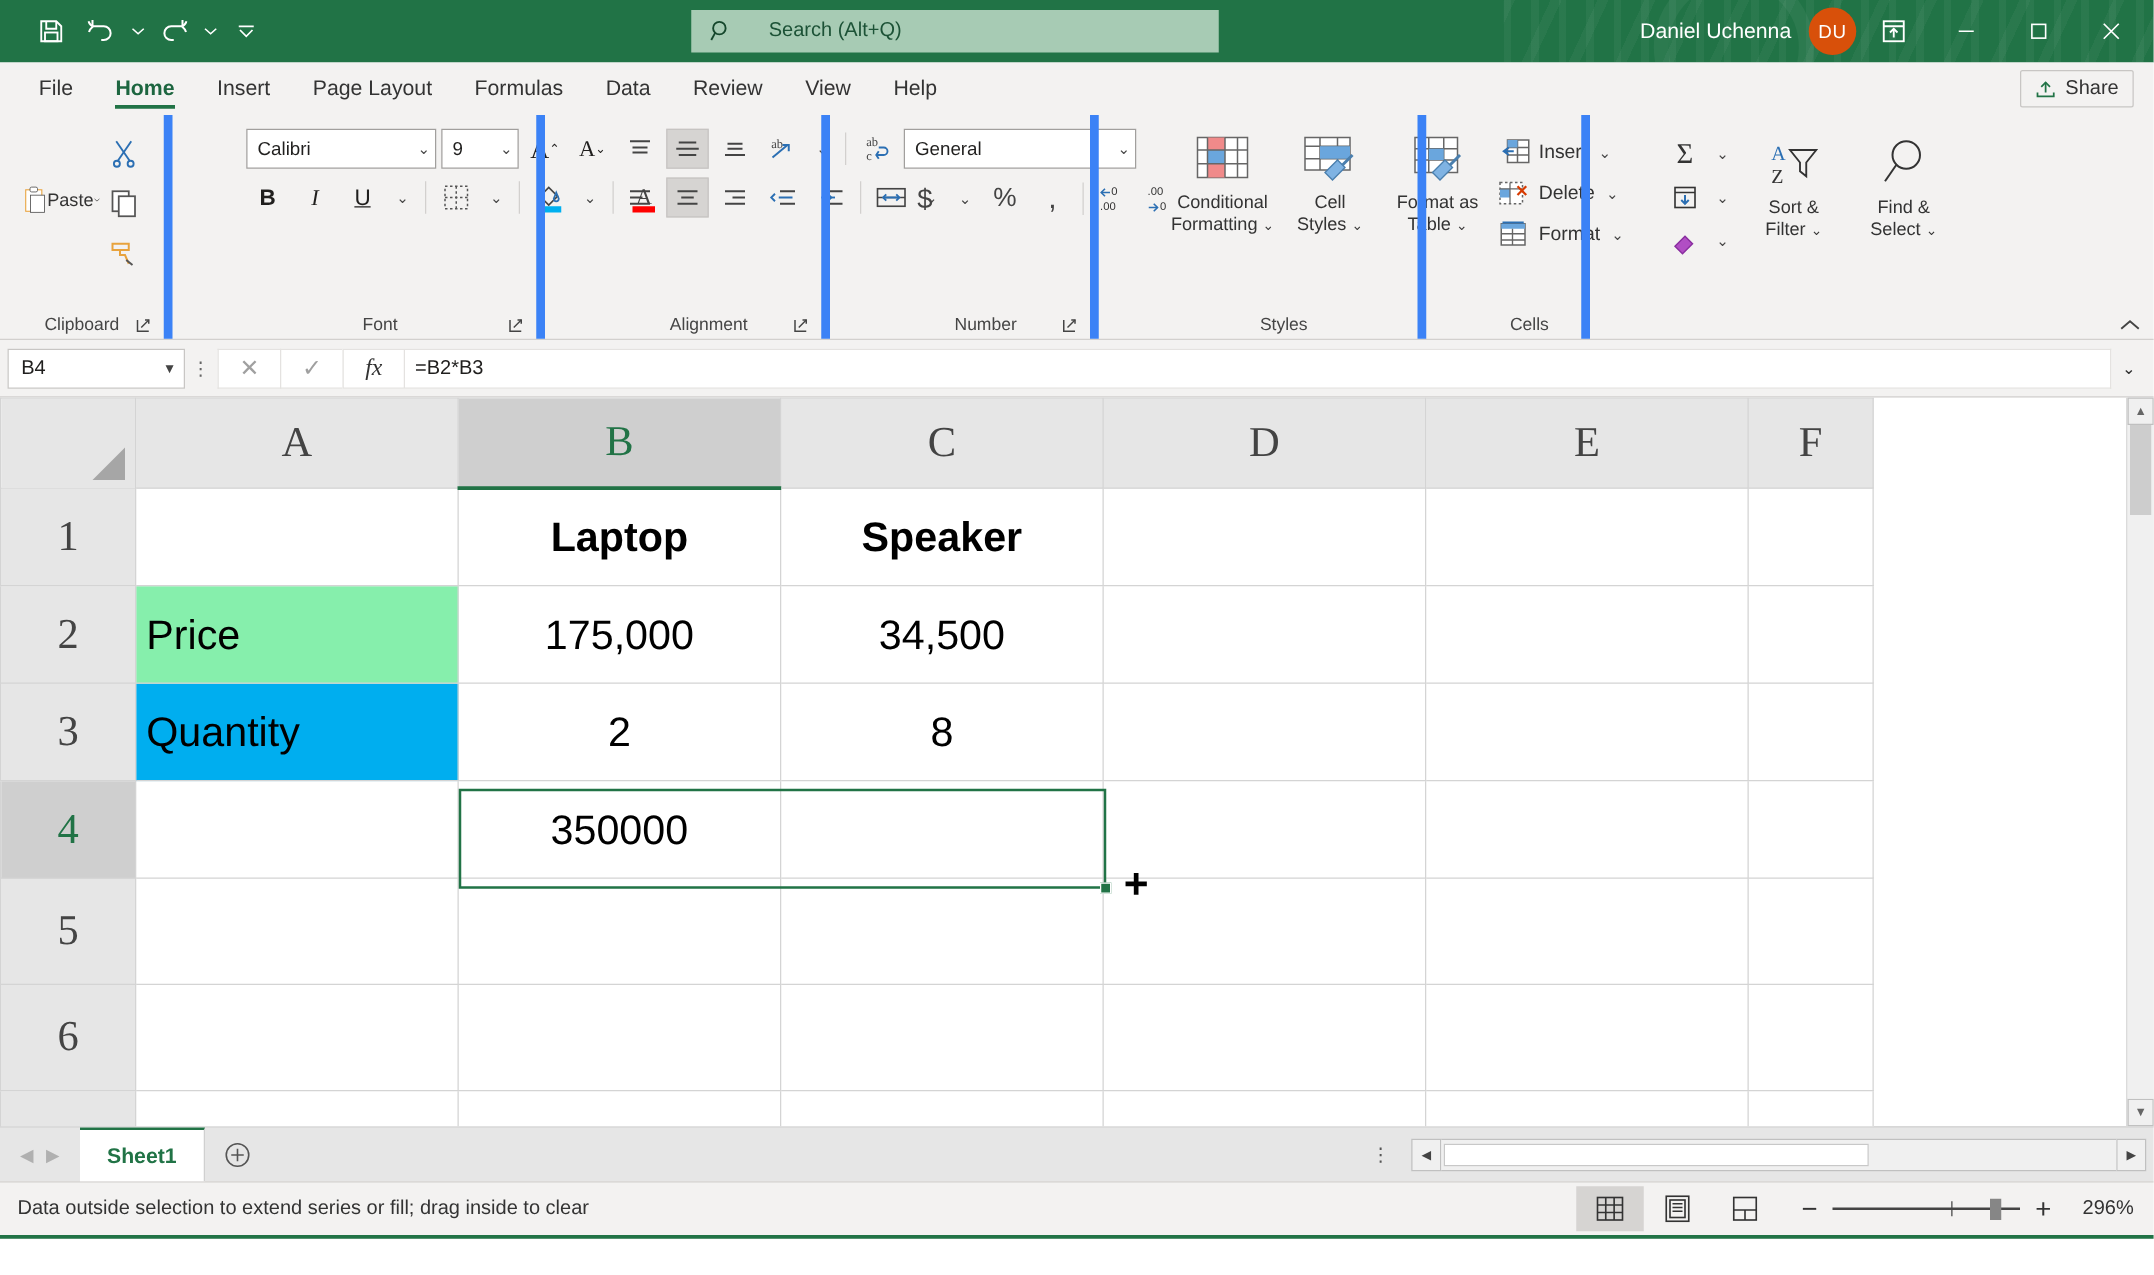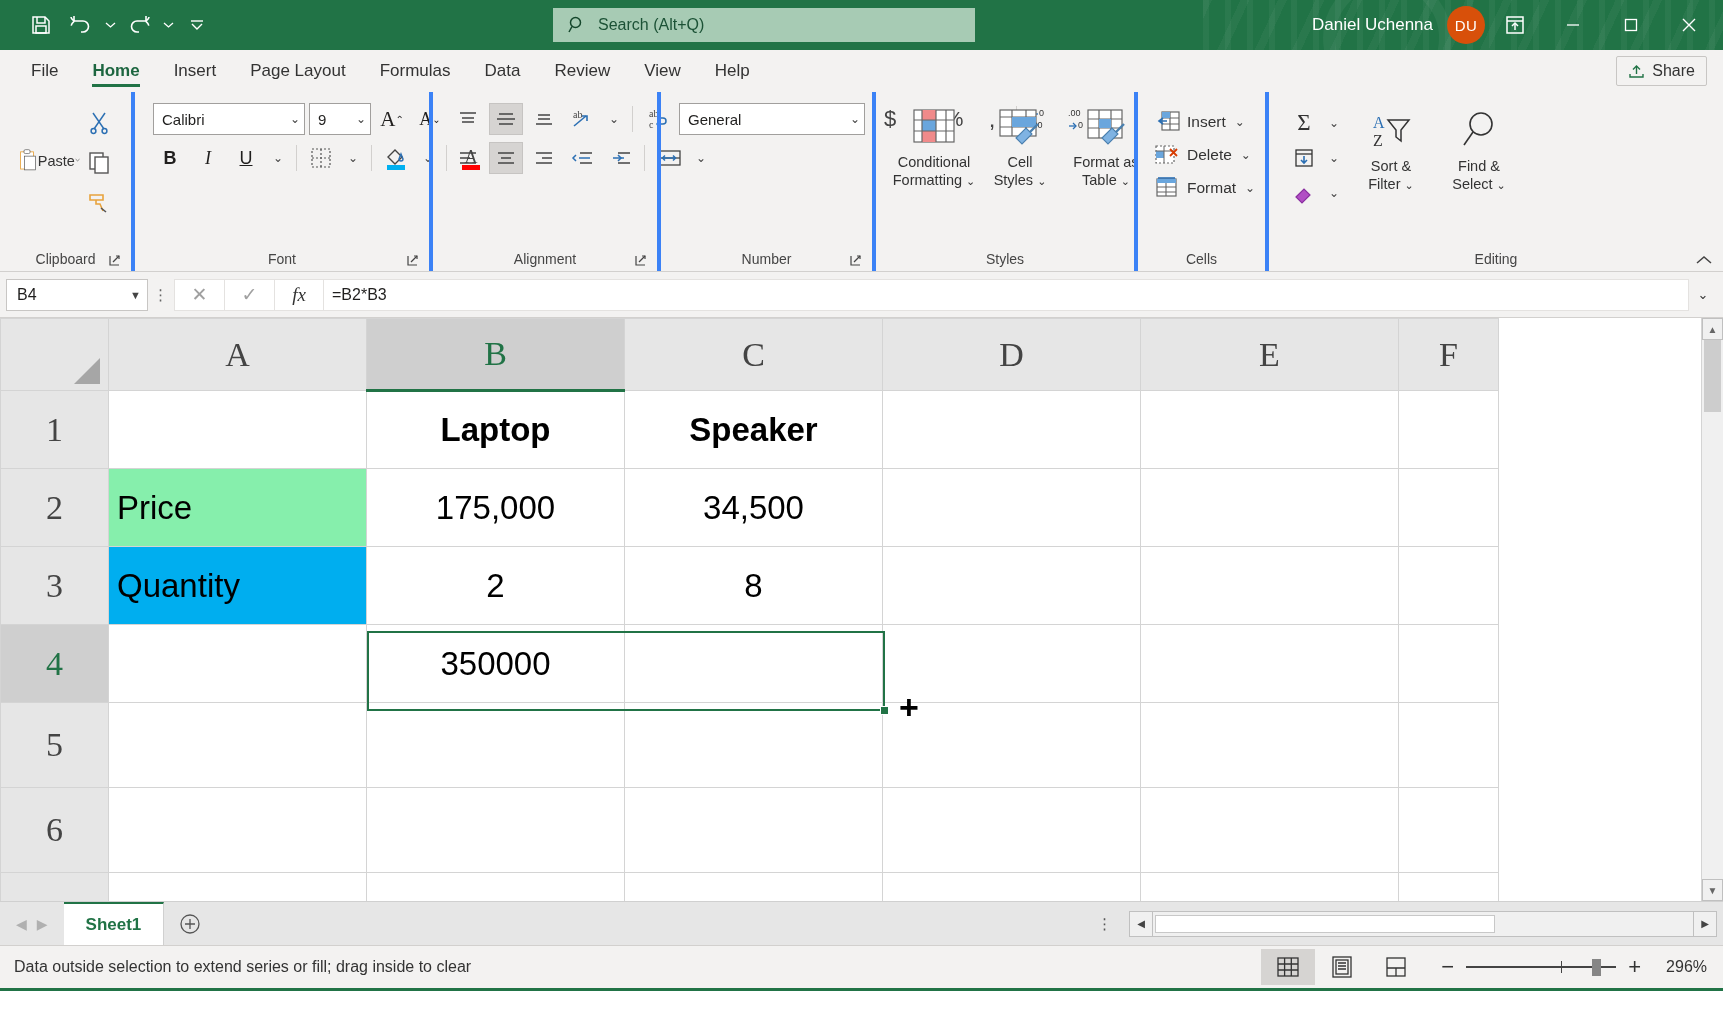--- a/index.html
+++ b/index.html
@@ -34,21 +34,21 @@
   }
   .qat-caret { width: 16px; height: 36px; display:flex; align-items:center; justify-content:center; color:#fff; }
   .app-title {
     position: absolute; left: 0; right: 0; top: 0; height: 50px;
     display: flex; align-items: center; justify-content: center;
     color: #fff; font-size: 18px; letter-spacing: .2px; pointer-events: none;
   }
   .searchwrap { margin-left: auto; z-index: 2; }
   .searchbox {
     width: 422px; height: 34px; background: #a7cbb4; display: flex; align-items: center;
-    gap: 11px; padding: 0 14px; color: #12462b; font-size: 16px; border: none;
+    gap: 28px; padding: 0 14px; color: #12462b; font-size: 16px; border: none;
   }
   .search-ph { color:#1c5236; font-size:16px; }
   .tb-right { display: flex; align-items: center; gap: 2px; margin-left: auto; padding-right: 6px; z-index: 2; }
   .acct-name { color: #fff; font-size: 17px; margin-right: 12px; }
   .avatar {
     width: 38px; height: 38px; border-radius: 50%; background: #d8500a; color: #fff;
     display: flex; align-items: center; justify-content: center; font-size: 15px; letter-spacing:.5px;
   }
   .wbtn {
     width: 56px; height: 50px; display: flex; align-items: center; justify-content: center; color: #fff;
@@ -71,21 +71,21 @@
     display: flex; align-items: center; gap: 7px; font-size: 16px; color: #333;
     border: 1px solid #c8c6c4; background: #f3f2f1; padding: 5px 11px; border-radius: 2px;
   }
 
   
   .ribbon {
     height: 180px; background: #f3f2f1; display: flex; align-items: stretch;
     border-bottom: 1px solid #d2d0ce; position: relative;
   }
   .rgroup { display: flex; flex-direction: column; position: relative; padding: 4px 0 0 0; }
-  .rgroup + .rgroup { border-left: 4px solid #3b82f6; }
+  .rgroup + .rgroup { border-left: 7px solid #3b82f6; padding-left: 41px; }
   .rgroup-body { flex: 1; display: flex; align-items: flex-start; padding: 4px 8px; }
   .rgroup-label {
     height: 24px; display: flex; align-items: center; justify-content: center;
     font-size: 14px; color: #454545; position: relative;
   }
   .dlg-launcher {
     position: absolute; right: 9px; bottom: 3px; width: 16px; height: 16px;
     display: flex; align-items: center; justify-content: center; color: #444; font-size: 12px;
   }
 
@@ -116,21 +116,21 @@
   .ib.sm { width: 22px; font-size: 12px; color:#444; }
   .vsep { width:1px; height: 26px; background: #d2d0ce; margin: 0 3px; }
 
   
   .aligng { width: 228px; }
   .aligng-inner { display: flex; flex-direction: column; gap: 7px; padding: 3px 6px 0 10px; }
   .ib.on { background: #d6d4d2; border: 1px solid #c6c4c2; }
 
   
   .numg { width: 215px; }
-  .numg-inner { display: flex; flex-direction: row; gap: 8px; padding: 3px 6px 0 10px; }
+  .numg-inner { display: flex; flex-direction: column; gap: 8px; padding: 3px 6px 0 10px; }
   .numfmt { width: 186px; }
 
   
   .stylesg { width: 262px; }
   .stylesg-inner { display: flex; gap: 2px; padding: 2px 6px 0 8px; }
   .bigbtn {
     width: 84px; display: flex; flex-direction: column; align-items: center; gap: 3px; padding-top: 4px;
   }
   .bigbtn .bl { font-size: 14.5px; color: #333; text-align: center; line-height: 1.25; }
   .bigbtn .bl .cc { font-size: 11px; }
@@ -782,21 +782,20 @@
             </svg>
           </span>
           <span class="bl">
             <span>Find &amp;</span><br>
             <span>Select</span>
             <span class="cc">⌄</span>
           </span>
         </div>
       </div>
     </div>
-    <div class="rgroup-label">Editing</div>
     <div class="collapse-ribbon">
       <svg width="18" height="12" viewBox="0 0 18 12" fill="none" stroke="#444" stroke-width="1.5">
           <path d="M2 8L9 2l7 6"></path>
         </svg>
     </div>
   </div>
 </div>
 
 <div class="fbar">
   <div class="namebox">

